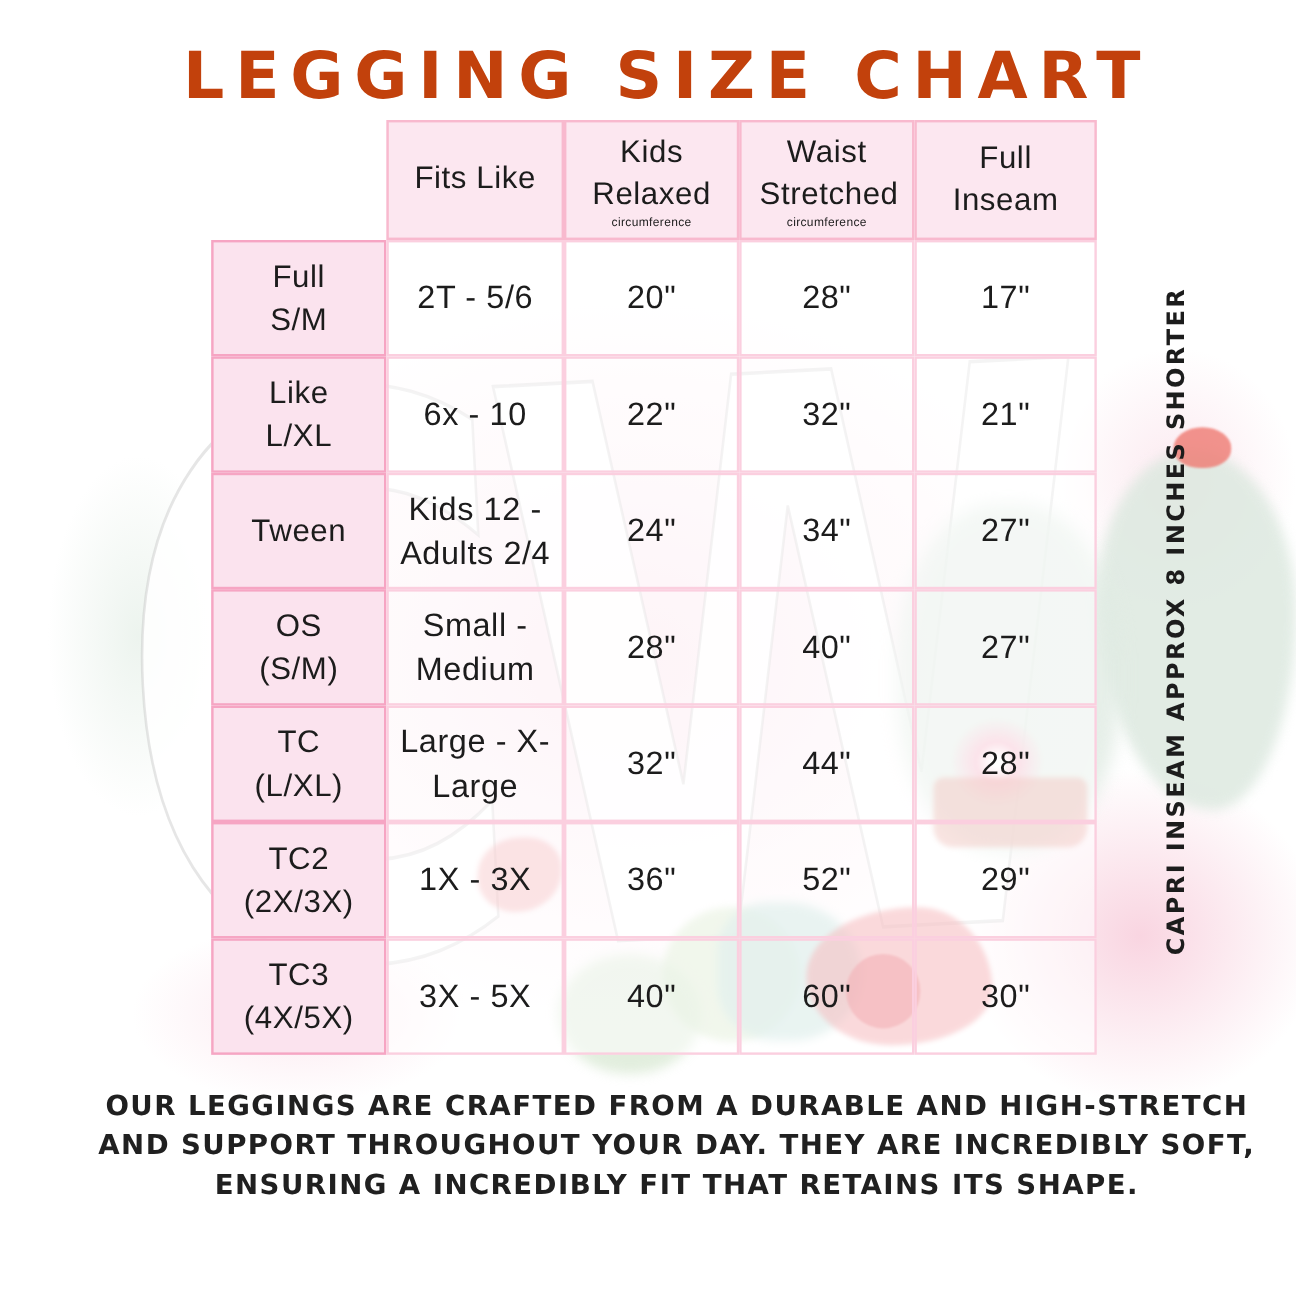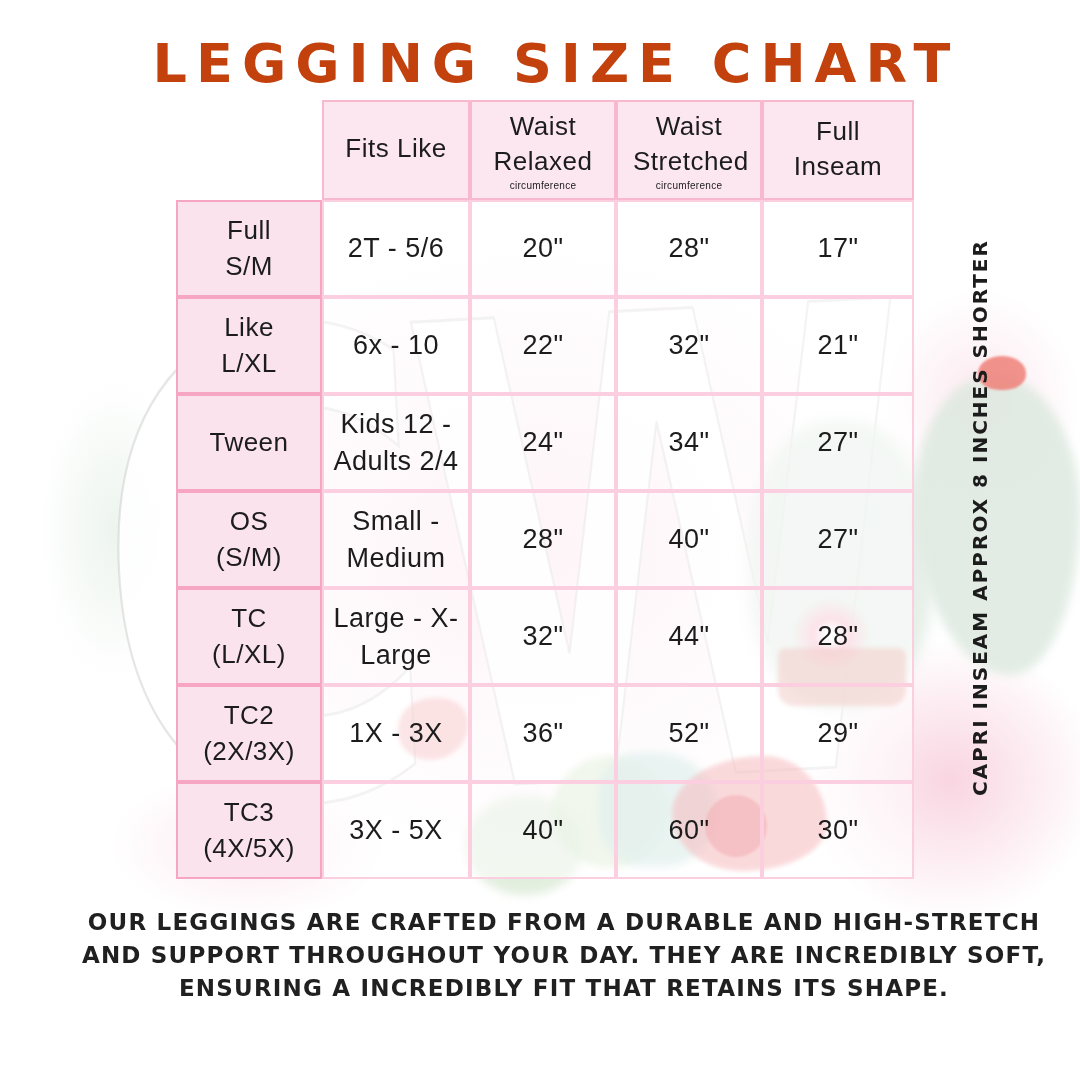--- a/index.html
+++ b/index.html
@@ -114,21 +114,21 @@
   <h1 class="title">LEGGING SIZE CHART</h1>
 
   <div class="size-table">
 
     <div class="cell corner"></div>
     <div class="cell th">
       <span class="th-main">Fits Like</span>
       <span class="th-sub"></span>
     </div>
     <div class="cell th">
-      <span class="th-main">Waist Relaxed</span>
+      <span class="th-main">Kids Relaxed</span>
       <span class="th-sub">circumference</span>
     </div>
     <div class="cell th">
       <span class="th-main">Waist Stretched</span>
       <span class="th-sub">circumference</span>
     </div>
     <div class="cell th">
       <span class="th-main">Full Inseam</span>
       <span class="th-sub"></span>
     </div>

